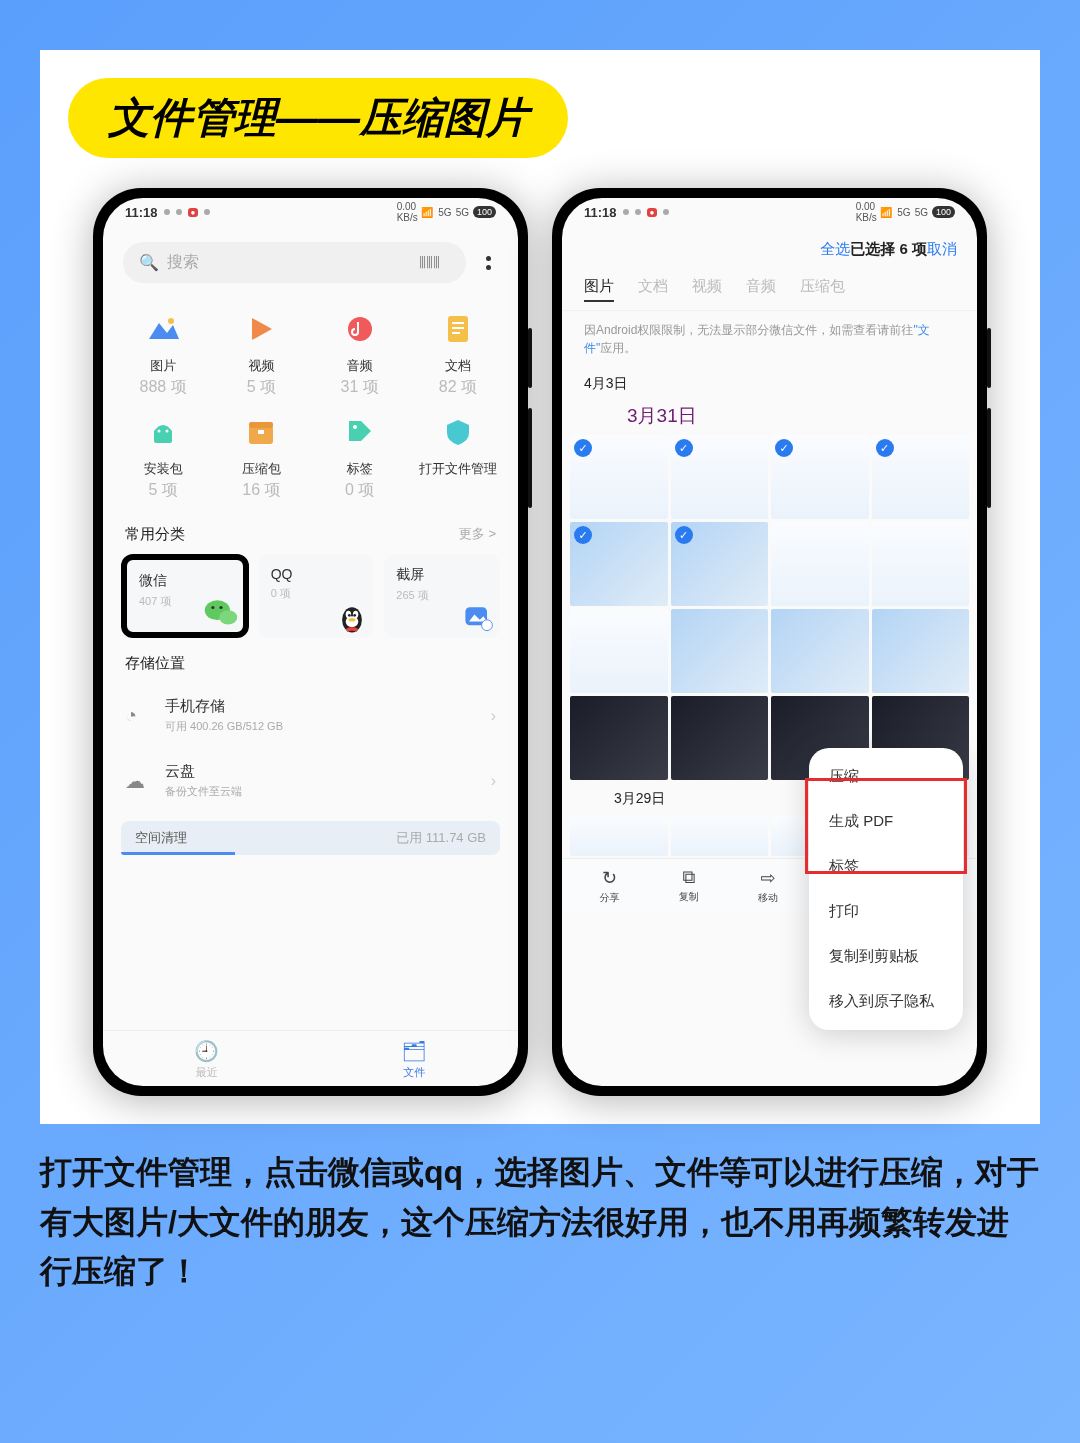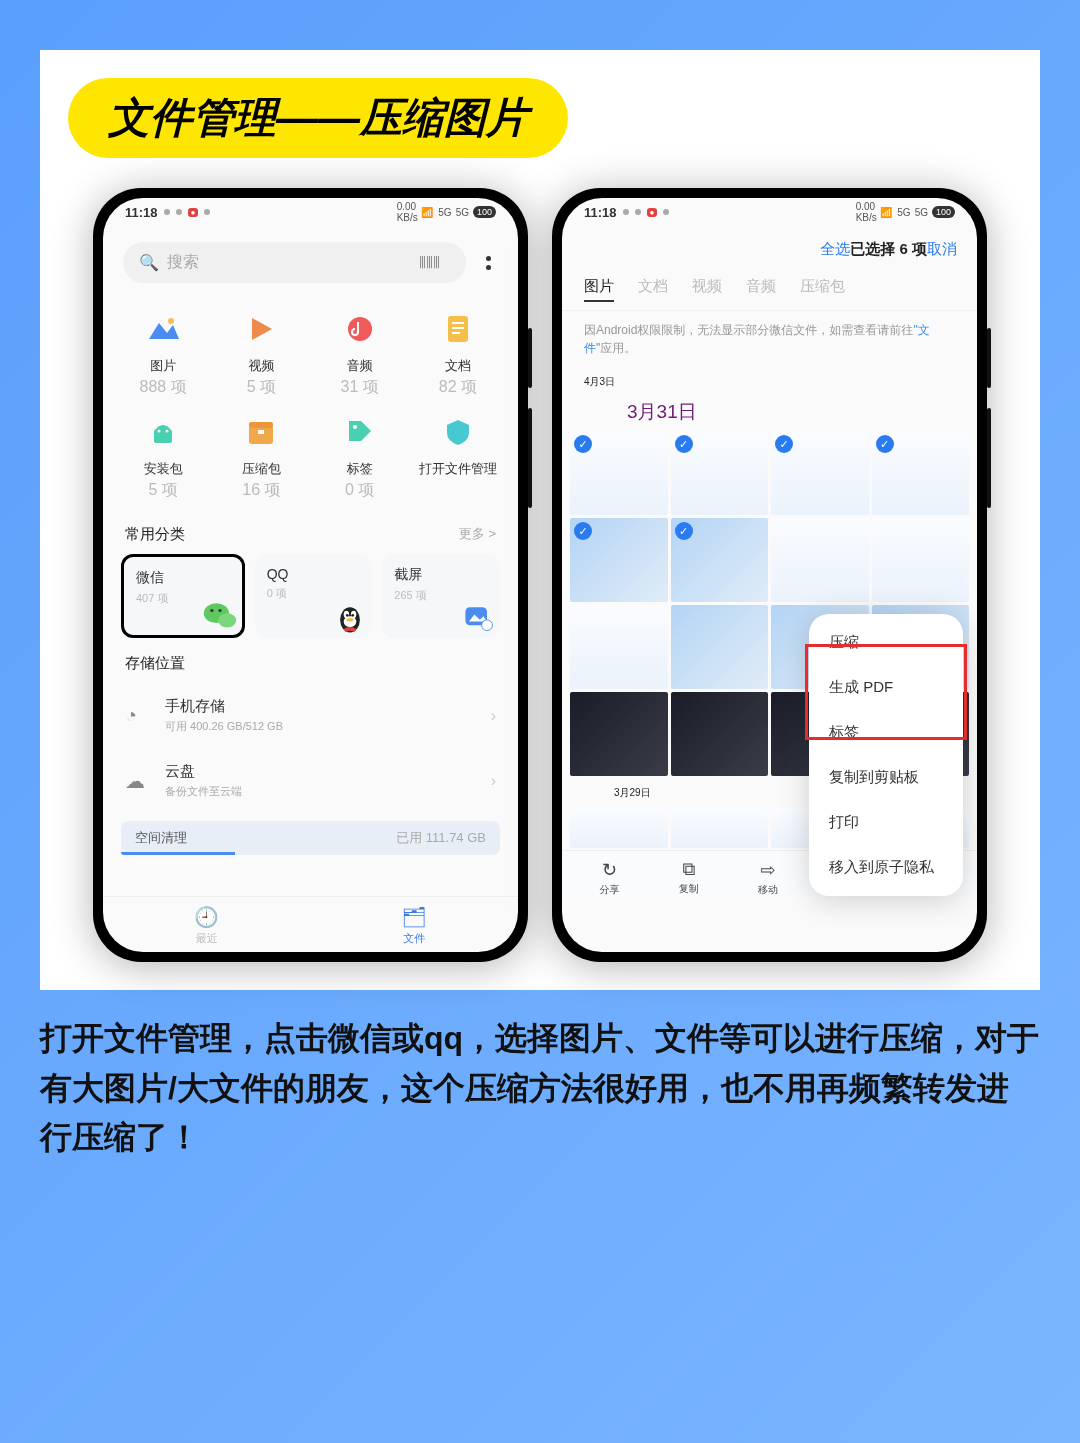--- a/index.html
+++ b/index.html
@@ -1,20 +1,20 @@
 <!DOCTYPE html>
 <html><head>
 <meta charset="utf-8">
 <style>
 * { margin: 0; padding: 0; box-sizing: border-box; }
 body { font-family: -apple-system, "PingFang SC", "Microsoft YaHei", sans-serif; background: linear-gradient(135deg, #5a9ffc 0%, #7ab5ff 100%); width: 1080px; height: 1443px; overflow: hidden; }
 .outer { background: #fff; margin: 50px 40px 0 40px; padding: 28px; position: relative; }
 .title-banner { background: #ffe600; border-radius: 40px; padding: 12px 40px; display: inline-block; font-size: 42px; font-weight: 700; color: #000; margin-bottom: 30px; font-style: italic; }
 .phones { display: flex; gap: 24px; justify-content: center; }
-.phone { width: 435px; height: 774px; background: #000; border-radius: 48px; padding: 10px; position: relative; box-shadow: 0 4px 40px rgba(0,0,0,.3); }
+.phone { width: 435px; height: 908px; background: #000; border-radius: 48px; padding: 10px; position: relative; box-shadow: 0 4px 40px rgba(0,0,0,.3); }
 .phone-notch { position: absolute; top: 14px; left: 50%; transform: translateX(-50%); width: 10px; height: 10px; background: #222; border-radius: 50%; }
 .phone-btn { position: absolute; background: #111; border-radius: 4px; }
 .pb1 { right: -4px; top: 140px; width: 4px; height: 60px; }
 .pb2 { right: -4px; top: 220px; width: 4px; height: 100px; }
 .screen { width: 100%; height: 100%; background: #fafafa; border-radius: 40px; overflow: hidden; display: flex; flex-direction: column; position: relative; }
 .statusbar { display: flex; justify-content: space-between; align-items: center; padding: 6px 22px; font-size: 12px; color: #333; height: 28px; }
 .sb-left { display: flex; align-items: center; gap: 6px; }
 .sb-right { display: flex; align-items: center; gap: 4px; font-size: 10px; color: #555; }
 .sb-time { font-weight: 600; font-size: 13px; }
 .sb-dot { width: 6px; height: 6px; border-radius: 50%; background: #aaa; }
@@ -27,21 +27,21 @@
 .menu-dots { width: 20px; display: flex; flex-direction: column; gap: 4px; align-items: center; }
 .menu-dots span { width: 5px; height: 5px; background: #333; border-radius: 50%; }
 .cat-grid { display: grid; grid-template-columns: repeat(4,1fr); padding: 18px 14px 8px; gap: 14px 6px; }
 .cat-item { display: flex; flex-direction: column; align-items: center; font-size: 13px; color: #333; }
 .cat-icon { width: 40px; height: 40px; border-radius: 10px; display: flex; align-items: center; justify-content: center; margin-bottom: 8px; }
 .cat-sub { font-size: 16px; color: #bbb; margin-top: 2px; }
 .section-head { display: flex; justify-content: space-between; padding: 16px 22px 10px; font-size: 15px; color: #222; font-weight: 500; }
 .section-head .more { color: #aaa; font-size: 13px; font-weight: normal; }
 .common-row { display: flex; padding: 0 18px; gap: 10px; }
 .common-card { flex: 1; background: #f6f7f9; border-radius: 12px; padding: 12px 12px 8px; height: 84px; position: relative; overflow: hidden; }
-.common-card.highlight { border: 3px solid #000000; }
+.common-card.highlight { border: 6px solid #000000; }
 .cc-name { font-size: 14px; color: #333; }
 .cc-count { font-size: 11px; color: #bbb; margin-top: 4px; }
 .cc-icon { position: absolute; right: 4px; bottom: 2px; width: 36px; height: 36px; }
 .storage-row { display: flex; align-items: center; padding: 14px 22px; gap: 12px; }
 .storage-ico { width: 28px; color: #888; font-size: 20px; }
 .storage-txt { flex: 1; }
 .st-name { font-size: 15px; color: #333; }
 .st-sub { font-size: 11px; color: #aaa; margin-top: 3px; }
 .chev { color: #ccc; }
 .clean-bar { background: #e8eef5; margin: 8px 18px; border-radius: 8px; padding: 8px 14px; display: flex; justify-content: space-between; font-size: 13px; color: #555; position: relative; }
@@ -51,21 +51,21 @@
 .bn-item.active { color: #3a7ae5; }
 .bn-ico { font-size: 20px; display: block; margin-bottom: 2px; }
 
 .sel-header { display: flex; justify-content: flex-end; align-items: center; padding: 14px 20px 10px; font-size: 15px; }
 .sel-header .blue { color: #2a7af0; }
 .sel-header .title { font-weight: 600; color: #222; }
 .tabs { display: flex; gap: 24px; padding: 8px 22px 8px; font-size: 15px; color: #bbb; border-bottom: 1px solid #f0f0f0; }
 .tab.active { color: #222; border-bottom: 2px solid #333; padding-bottom: 4px; }
 .notice { font-size: 12px; color: #999; padding: 10px 22px; line-height: 1.5; }
 .notice .link { color: #3a8ce6; }
-.date-head { font-size: 10px; color: #222; padding: 8px 22px 6px; font-weight: 500; }
+.date-head { font-size: 14px; color: #222; padding: 8px 22px 6px; font-weight: 500; }
 .date-sub { font-size: 19px; color: #701a75; padding: 4px 65px; }
 .thumb-grid { display: grid; grid-template-columns: repeat(4,1fr); gap: 3px; padding: 2px 8px; }
 .thumb { position: relative; background: linear-gradient(135deg,#b3d4f5,#e0ecf7); height: 84px; border-radius: 2px; overflow: hidden; }
 .thumb.dark { background: linear-gradient(135deg,#1a1d28,#3a3d48); }
 .thumb.pale { background: linear-gradient(180deg,#fafcff,#eaf2fb); }
 .check { position: absolute; top: 4px; left: 4px; width: 18px; height: 18px; border-radius: 50%; background: #2a7af0; display: flex; align-items: center; justify-content: center; color: #fff; font-size: 11px; }
 .action-tray { background: #fafbfc; border-top: 1px solid #eee; padding: 8px 8px 6px; display: flex; justify-content: space-around; }
 .tray-item { text-align: center; font-size: 10px; color: #444; }
 .tray-ico { display: block; font-size: 18px; margin-bottom: 2px; }
 .popup-menu { position: absolute; right: 14px; bottom: 56px; width: 154px; background: #fff; border-radius: 20px; box-shadow: 0 4px 30px rgba(0,0,0,.18); padding: 6px 0; z-index: 5; }
@@ -359,22 +359,22 @@
           <div class="tray-item"><span class="tray-ico">⧉</span><span>复制</span></div>
           <div class="tray-item"><span class="tray-ico">⇨</span><span>移动</span></div>
           <div class="tray-item"><span class="tray-ico">🗑</span><span>删除</span></div>
           <div class="tray-item"><span class="tray-ico">⋮</span><span>更多</span></div>
         </div>
 
         <div class="popup-menu">
           <div class="pm-item">压缩</div>
           <div class="pm-item">生成 PDF</div>
           <div class="pm-item">标签</div>
+          <div class="pm-item">打印</div>
           <div class="pm-item">复制到剪贴板</div>
-          <div class="pm-item">打印</div>
           <div class="pm-item">移入到原子隐私</div>
         </div>
         <div class="popup-highlight"></div>
       </div>
     </div>
   </div>
 </div>
 
 <div class="caption">打开文件管理，点击微信或qq，选择图片、文件等可以进行压缩，对于有大图片/大文件的朋友，这个压缩方法很好用，也不用再频繁转发进行压缩了！</div>
 

